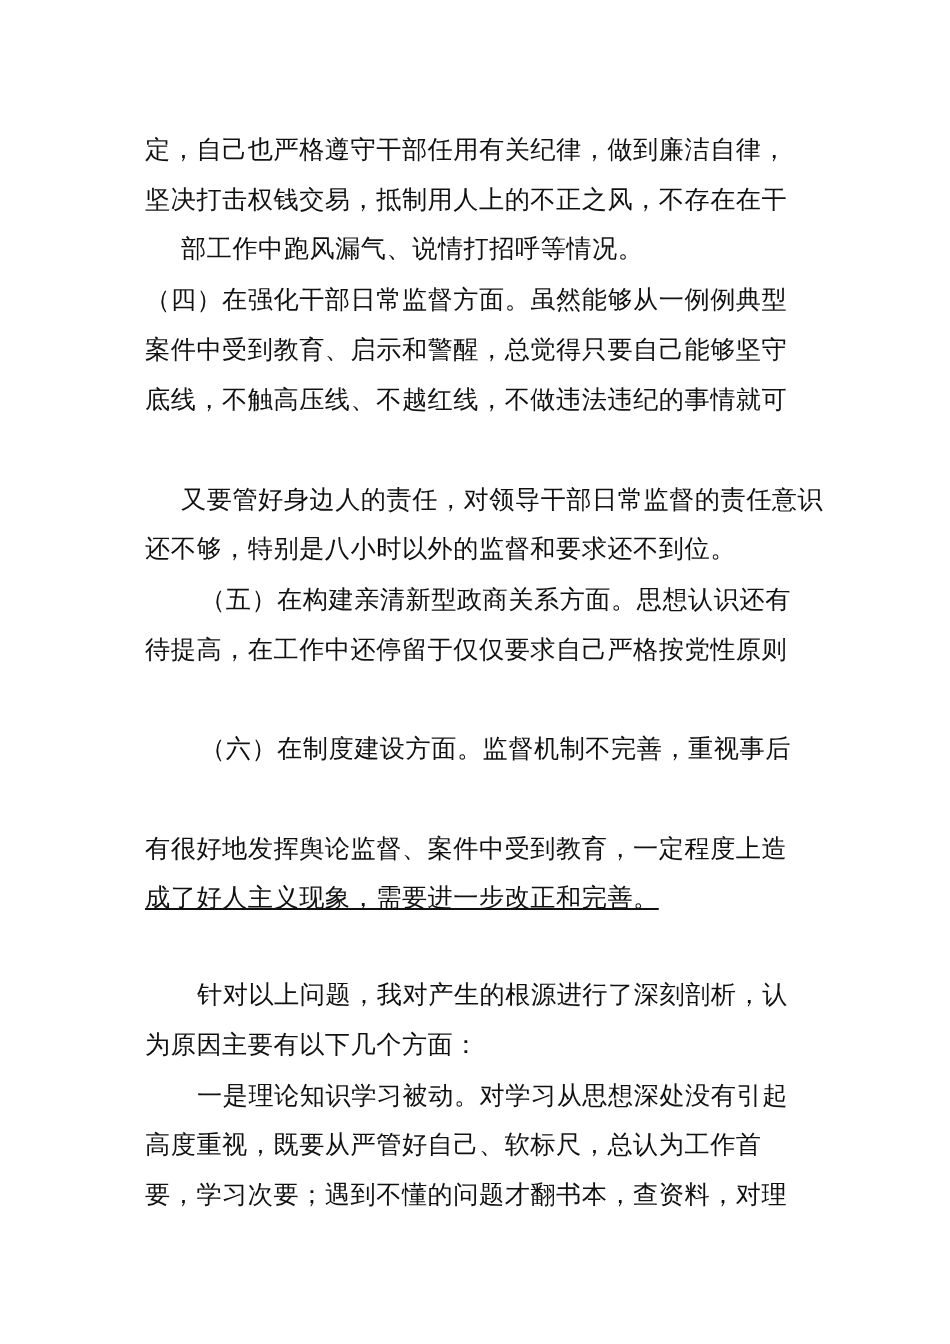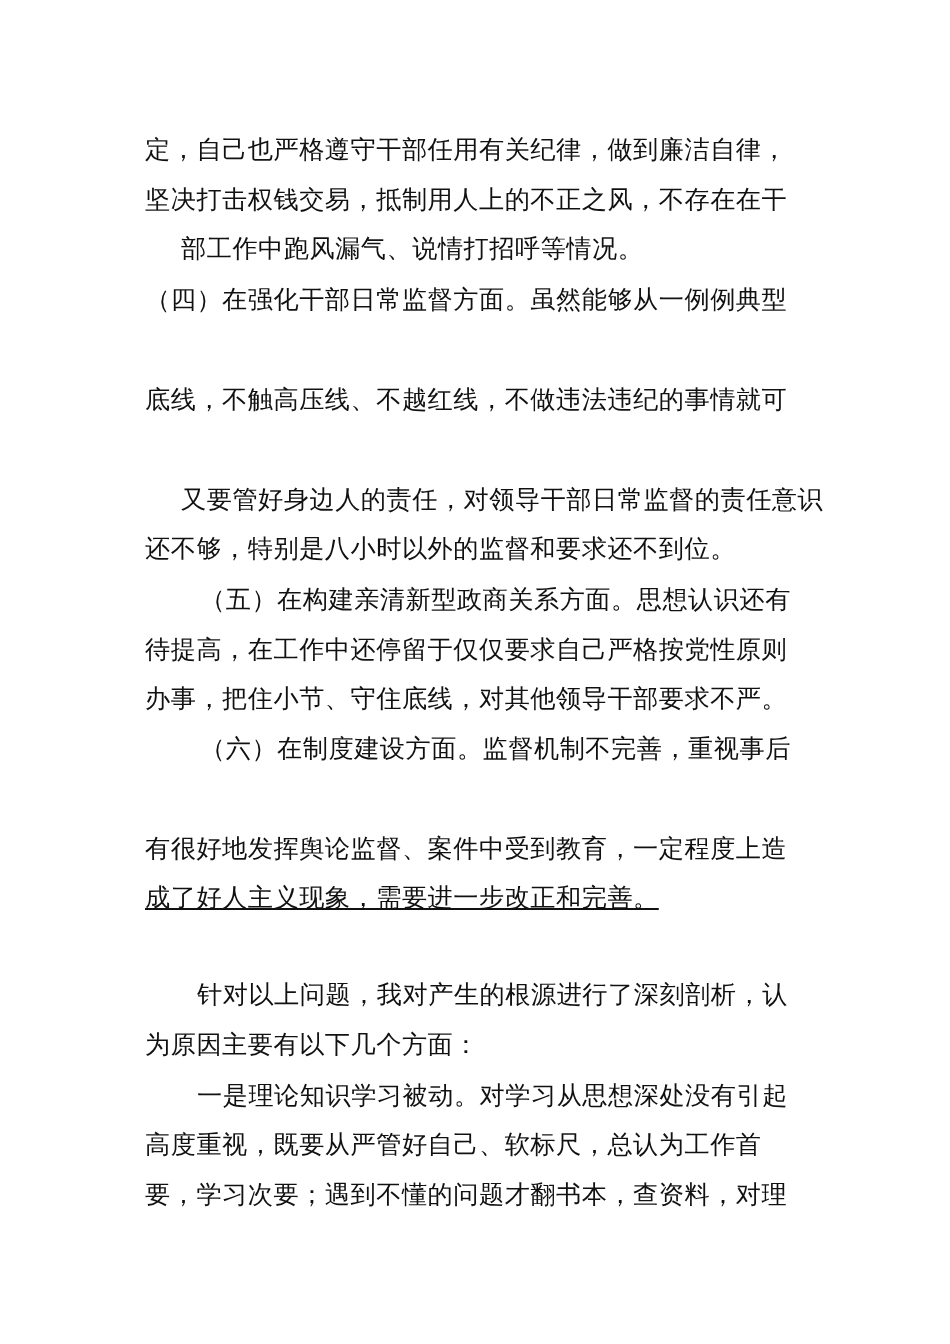--- a/index.html
+++ b/index.html
@@ -10,26 +10,26 @@
           font-size: 25.2px; white-space: nowrap; letter-spacing: 0.5px; }
 </style>
 </head>
 <body>
 
 <div class="page">
   <div class="line" style="top: 125px; left: 145px;">定，自己也严格遵守干部任用有关纪律，做到廉洁自律，</div>
   <div class="line" style="top: 175px; left: 145px;">坚决打击权钱交易，抵制用人上的不正之风，不存在在干</div>
   <div class="line" style="top: 224px; left: 145px; margin-left: 36px;">部工作中跑风漏气、说情打招呼等情况。</div>
   <div class="line" style="top: 275px; left: 145px;">（四）在强化干部日常监督方面。虽然能够从一例例典型</div>
+  <div class="line" style="top: 325px; left: 145px;">案件中受到教育、启示和警醒，总觉得只要自己能够坚守</div>
   <div class="line" style="top: 375px; left: 145px;">底线，不触高压线、不越红线，不做违法违纪的事情就可</div>
   <div class="line" style="top: 475px; left: 145px; margin-left: 36px;">又要管好身边人的责任，对领导干部日常监督的责任意识</div>
   <div class="line" style="top: 524px; left: 145px;">还不够，特别是八小时以外的监督和要求还不到位。</div>
   <div class="line" style="top: 575px; left: 200px;">（五）在构建亲清新型政商关系方面。思想认识还有</div>
   <div class="line" style="top: 625px; left: 145px;">待提高，在工作中还停留于仅仅要求自己严格按党性原则</div>
-  <div class="line" style="top: 674px; left: 145px;">办事，把住小节、守住底线，对其他领导干部要求不严。</div>
   <div class="line" style="top: 724px; left: 200px;">（六）在制度建设方面。监督机制不完善，重视事后</div>
   <div class="line" style="top: 824px; left: 145px;">有很好地发挥舆论监督、案件中受到教育，一定程度上造</div>
   <div class="line" style="top: 873px; left: 145px; text-decoration: underline;">成了好人主义现象，需要进一步改正和完善。</div>
   <div class="line" style="top: 970px; left: 197px;">针对以上问题，我对产生的根源进行了深刻剖析，认</div>
   <div class="line" style="top: 1020px; left: 145px;">为原因主要有以下几个方面：</div>
   <div class="line" style="top: 1071px; left: 197px;">一是理论知识学习被动。对学习从思想深处没有引起</div>
   <div class="line" style="top: 1120px; left: 145px;">高度重视，既要从严管好自己、软标尺，总认为工作首</div>
   <div class="line" style="top: 1170px; left: 145px;">要，学习次要；遇到不懂的问题才翻书本，查资料，对理</div>
 </div>
 

